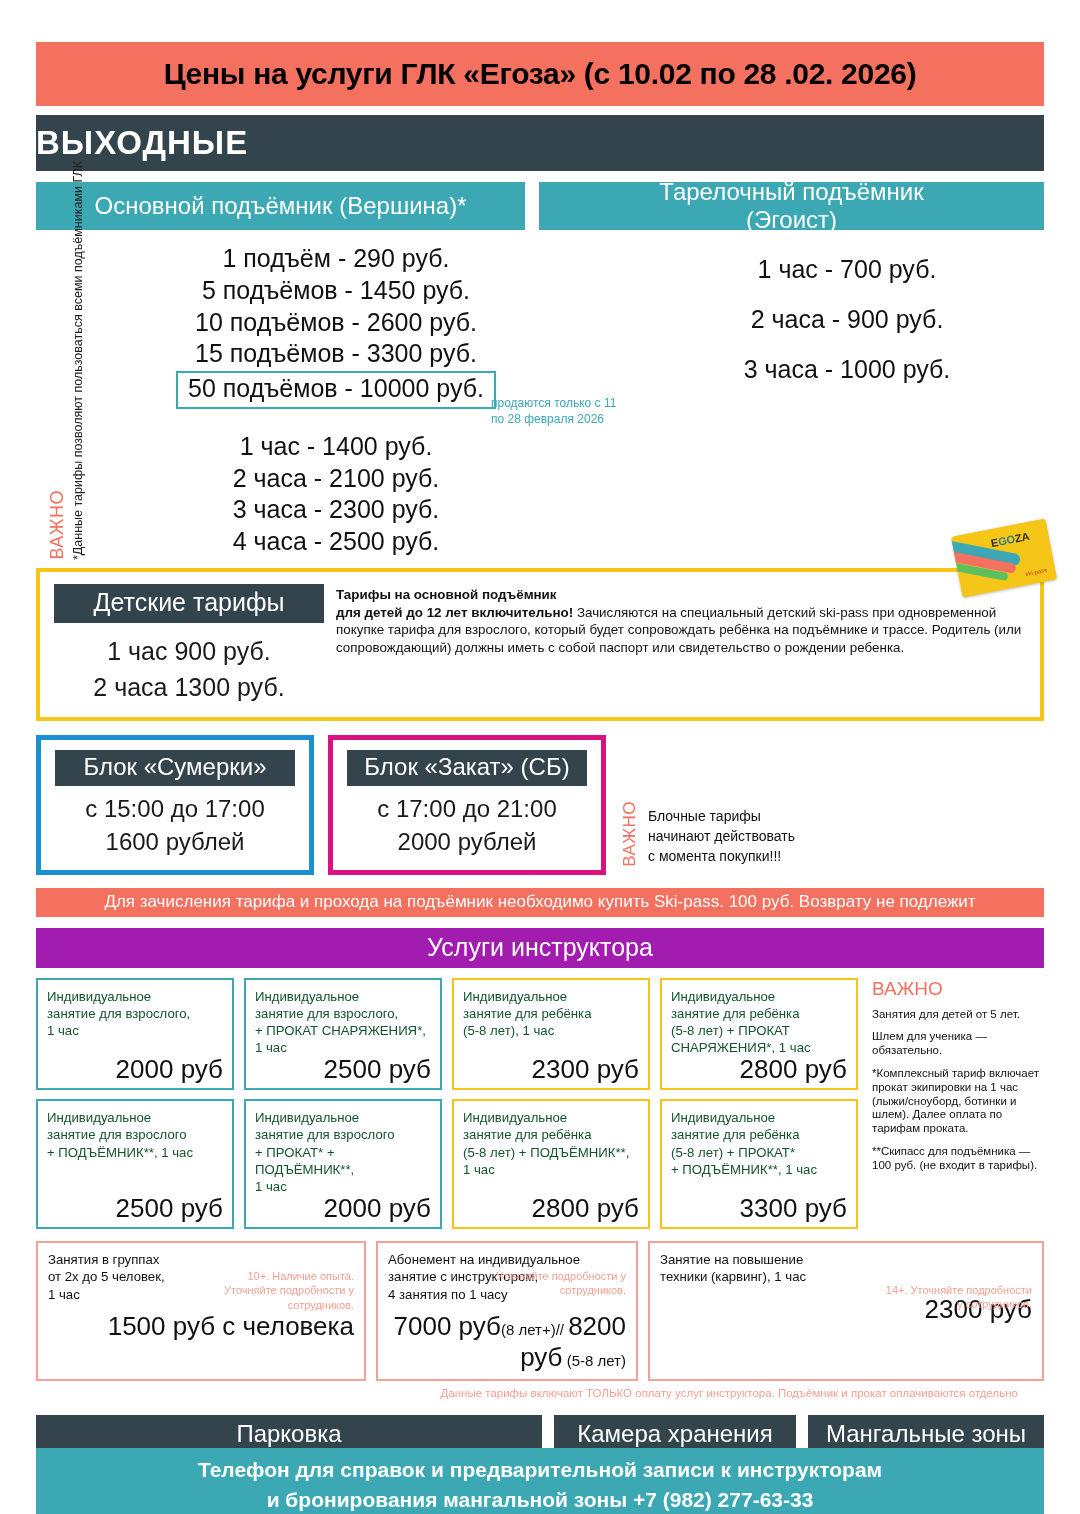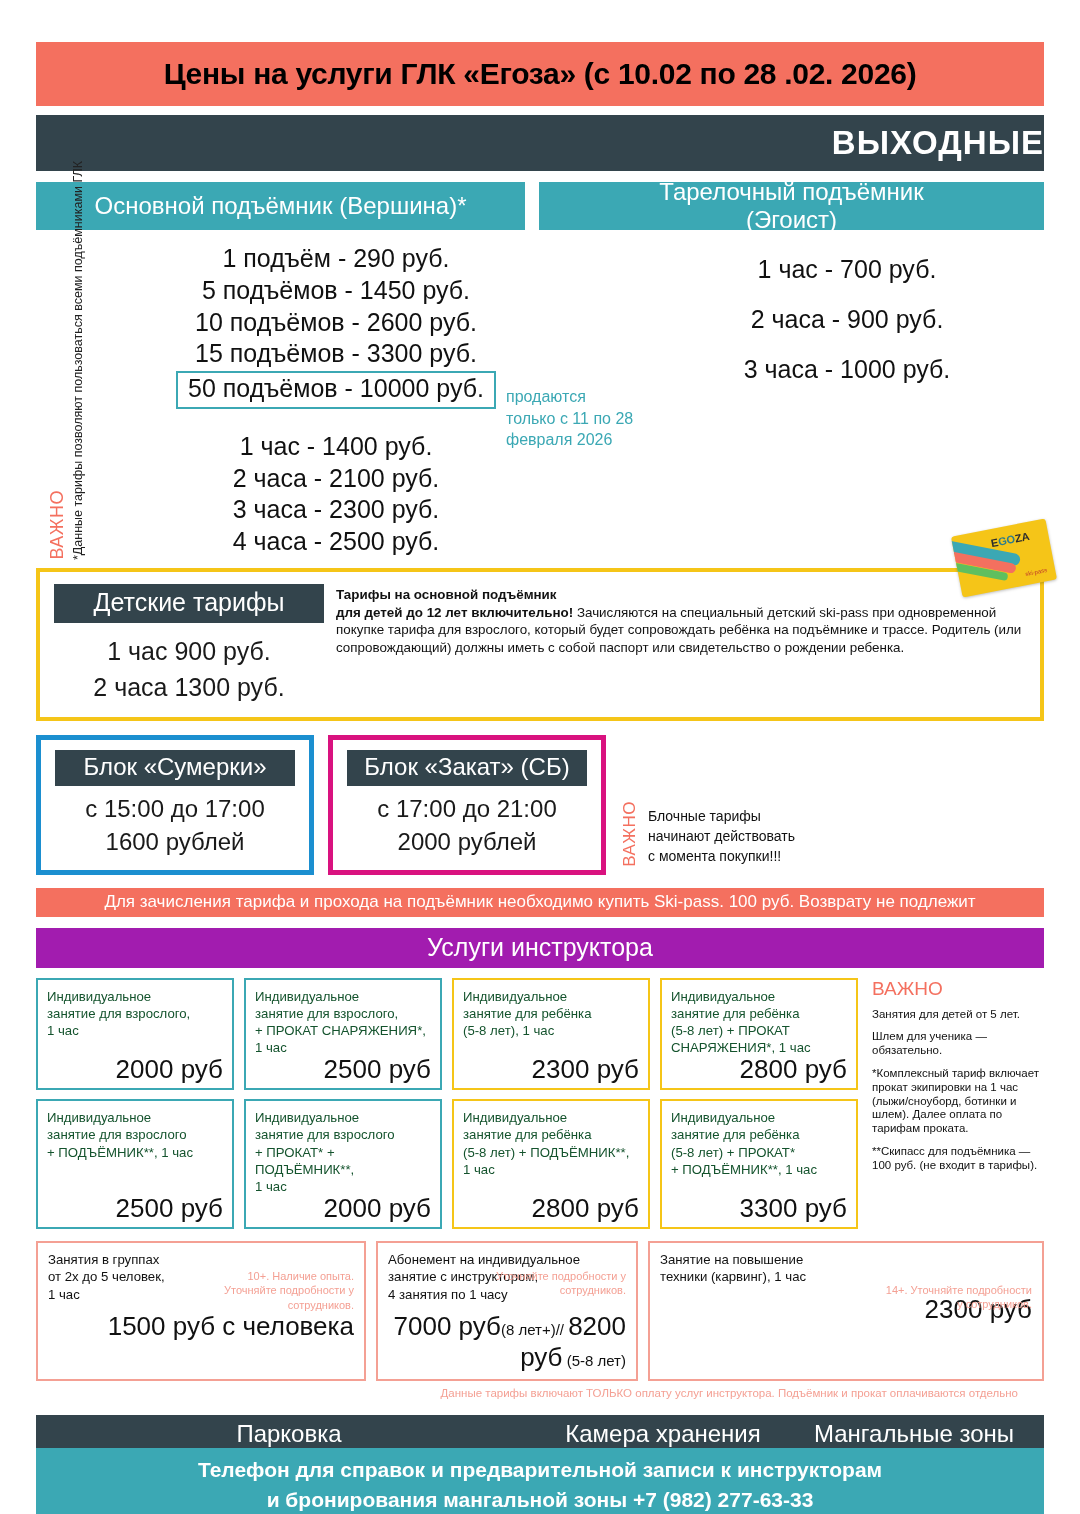--- a/index.html
+++ b/index.html
@@ -18,21 +18,21 @@
     background: #f4705f;
     display: flex; align-items: center; justify-content: center;
   }
   .title-bar span {
     color: #000000; font-size: 30px; font-weight: bold;
     letter-spacing: -0.3px;
   }
   .daytype-bar {
     margin-top: 9px; height: 56px;
     background: #33444c;
-    display: flex; align-items: center; justify-content: flex-end;
+    display: flex; align-items: center; justify-content: flex-start;
   }
   .daytype-bar span { color: #ffffff; font-size: 33px; font-weight: bold; letter-spacing: 1px; }
 
   
   .lift-head-row { display: flex; gap: 14px; margin-top: 11px; }
   .lift-head {
     background: #3ba8b4; color: #fff;
     display: flex; align-items: center; justify-content: center;
     text-align: center; font-size: 24px; line-height: 1.15;
   }
@@ -48,22 +48,22 @@
   .prices-group-2 { padding-top: 22px; }
   .plate-line { font-size: 25px; text-align: center; line-height: 2.0; padding-top: 14px; color:#111; }
 
   .boxed-line {
     border: 2px solid #3ba8b4; display: inline-block;
     padding: 0px 10px 2px 10px;
   }
   .boxed-wrap { text-align: center; margin-top: 1px; }
 
   .side-note {
-    position: absolute; left: 455px; top: 156px;
-    color: #3ba8b4; font-size: 16px; line-height: 1.35; width: 130px; margin-left: 15px;
+    position: absolute; left: 455px; top: 165px;
+    color: #3ba8b4; font-size: 12px; line-height: 1.35; width: 130px;
   }
 
   
   .vert-note {
     position: absolute; left: 8px; top: 130px;
     display: flex; flex-direction: row-reverse; align-items: flex-end;
     height: 200px;
   }
   .vert-note > div {
     writing-mode: vertical-rl; transform: rotate(180deg);
@@ -173,21 +173,21 @@
   .g1 { width: 330px; }
   .g2 { width: 262px; }
   .g3 { flex: 1; }
   .g3 .note { top: 40px; }
 
   .instr-footnote {
     text-align: right; color: #f4a094; font-size: 11.5px; margin-top: 6px; padding-right: 26px;
   }
 
   
-  .svc-head-row { display: flex; margin-top: 16px; }
+  .svc-head-row { display: flex; gap: 12px; margin-top: 16px; }
   .svc-head {
     background: #33444c; color: #fff; height: 38px;
     display: flex; align-items: center; justify-content: center; font-size: 24px;
   }
   .svc-head.parking { width: 506px; }
   .svc-head.storage { width: 242px; }
   .svc-head.bbq { flex: 1; }
 
   .svc-body-row { display: flex; gap: 12px; margin-top: 12px; }
   .svc-body { text-align: center; }

